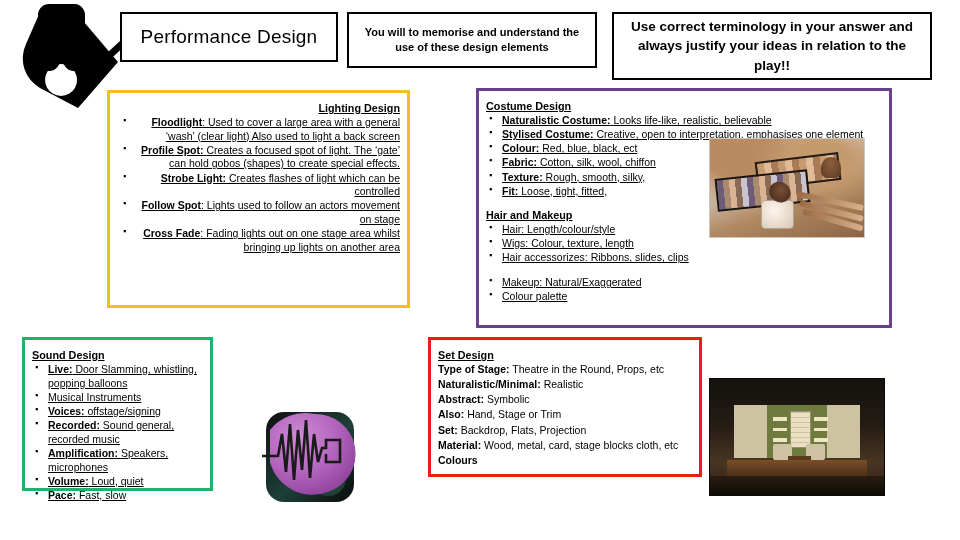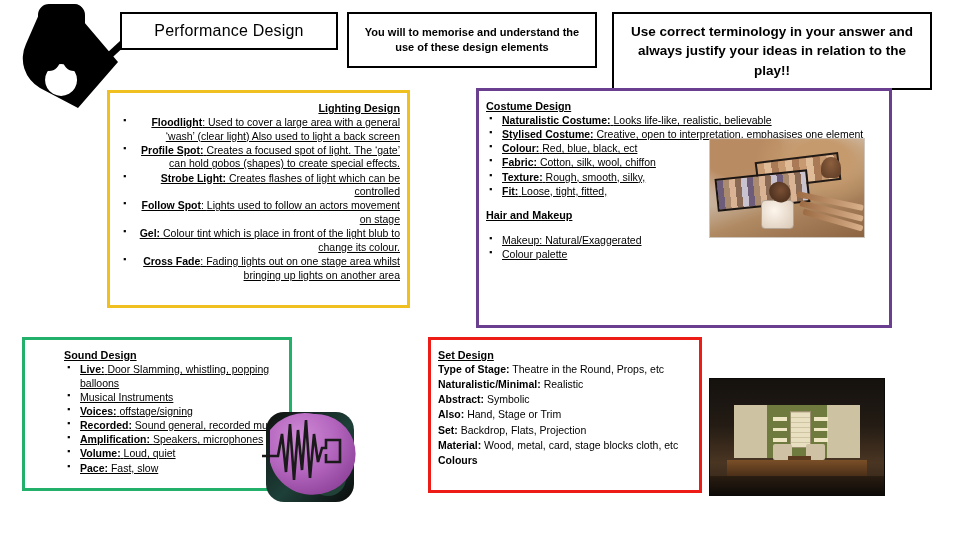--- a/index.html
+++ b/index.html
@@ -33,39 +33,39 @@
     background: #ffffff;
     display: flex;
     align-items: center;
     justify-content: center;
     text-align: center;
   }
   #title-main {
     left: 120px;
     top: 12px;
     width: 218px;
-    height: 38px;
-    font-size: 16px;
+    height: 50px;
+    font-size: 19px;
     letter-spacing: .2px;
   }
   #title-memorise {
     left: 347px;
     top: 12px;
     width: 250px;
     height: 56px;
     font-size: 11px;
     font-weight: bold;
     line-height: 1.35;
     padding: 0 6px;
   }
   #title-terminology {
     left: 612px;
     top: 12px;
     width: 320px;
-    height: 78px;
+    height: 68px;
     font-size: 13.5px;
     font-weight: bold;
     line-height: 1.45;
     padding: 8px 8px;
   }
 
   
   .panel {
     position: absolute;
     box-sizing: border-box;
@@ -82,30 +82,29 @@
   #panel-costume {
     left: 476px;
     top: 88px;
     width: 416px;
     height: 240px;
     border: 3px solid #6b3f8f;
   }
   #panel-sound {
     left: 22px;
     top: 337px;
-    width: 270px;
+    width: 191px;
     height: 154px;
     border: 3px solid #22b06a;
-    padding-left: 32px;
   }
   #panel-set {
     left: 428px;
     top: 337px;
     width: 274px;
-    height: 156px;
+    height: 140px;
     border: 3px solid #ed1c16;
   }
 
   .panel-inner {
     padding: 8px 7px 4px 7px;
     font-size: 10.5px;
     line-height: 1.30;
   }
   .sec-title {
     font-weight: bold;
@@ -312,39 +311,43 @@
 </div>
 
 <div id="panel-lighting" class="panel">
   <div class="panel-inner">
     <span class="sec-title">Lighting Design</span>
     <ul class="bullets" id="lighting-list">
         <li><b>Floodlight</b>: <span>Used to cover a large area with a general ‘wash’ (clear light) Also used to light a back screen</span></li>
         <li><b>Profile Spot:</b> <span>Creates a focused spot of light. The ‘gate’ can hold gobos (shapes) to create special effects.</span></li>
         <li><b>Strobe Light:</b> <span>Creates flashes of light which can be controlled</span></li>
         <li><b>Follow Spot</b>: <span>Lights used to follow an actors movement on stage</span></li>
-        <li><b>Gel:</b> <span>Colour tint which is place in front of the light blub to change its colour.</span></li>
         <li><b>Cross Fade</b>: <span>Fading lights out on one stage area whilst bringing up lights on another area</span></li>
       </ul>
   </div>
 </div>
 
 <div id="panel-costume" class="panel">
   <div class="panel-inner">
     <span class="sec-title">Costume Design</span>
     <ul class="bullets tight" id="costume-list">
         <li><b>Naturalistic Costume:</b> <span>Looks life-like, realistic, believable</span></li>
         <li><b>Stylised Costume:</b> <span>Creative, open to interpretation, emphasises one element</span></li>
         <li><b>Colour:</b> <span>Red, blue, black, ect</span></li>
         <li><b>Fabric:</b>  <span>Cotton, silk, wool, chiffon</span></li>
         <li><b>Texture:</b>  <span>Rough, smooth, silky,</span></li>
         <li><b>Fit:</b> <span>Loose, tight, fitted,</span></li>
       </ul>
     <div style="height:9px"></div>
     <span class="sec-title">Hair and Makeup</span>
+    <ul class="bullets tight" id="hair-list">
+        <li>Hair: Length/colour/style</li>
+        <li>Wigs: Colour, texture, length</li>
+        <li>Hair accessorizes: Ribbons, slides, clips</li>
+      </ul>
     <div style="height:11px"></div>
     <ul class="bullets tight" id="makeup-list">
         <li>Makeup: Natural/Exaggerated</li>
         <li>Colour palette</li>
       </ul>
   </div>
 </div>
 
 <div id="photo-makeup" class="photo">
   <div class="pal2"></div>

